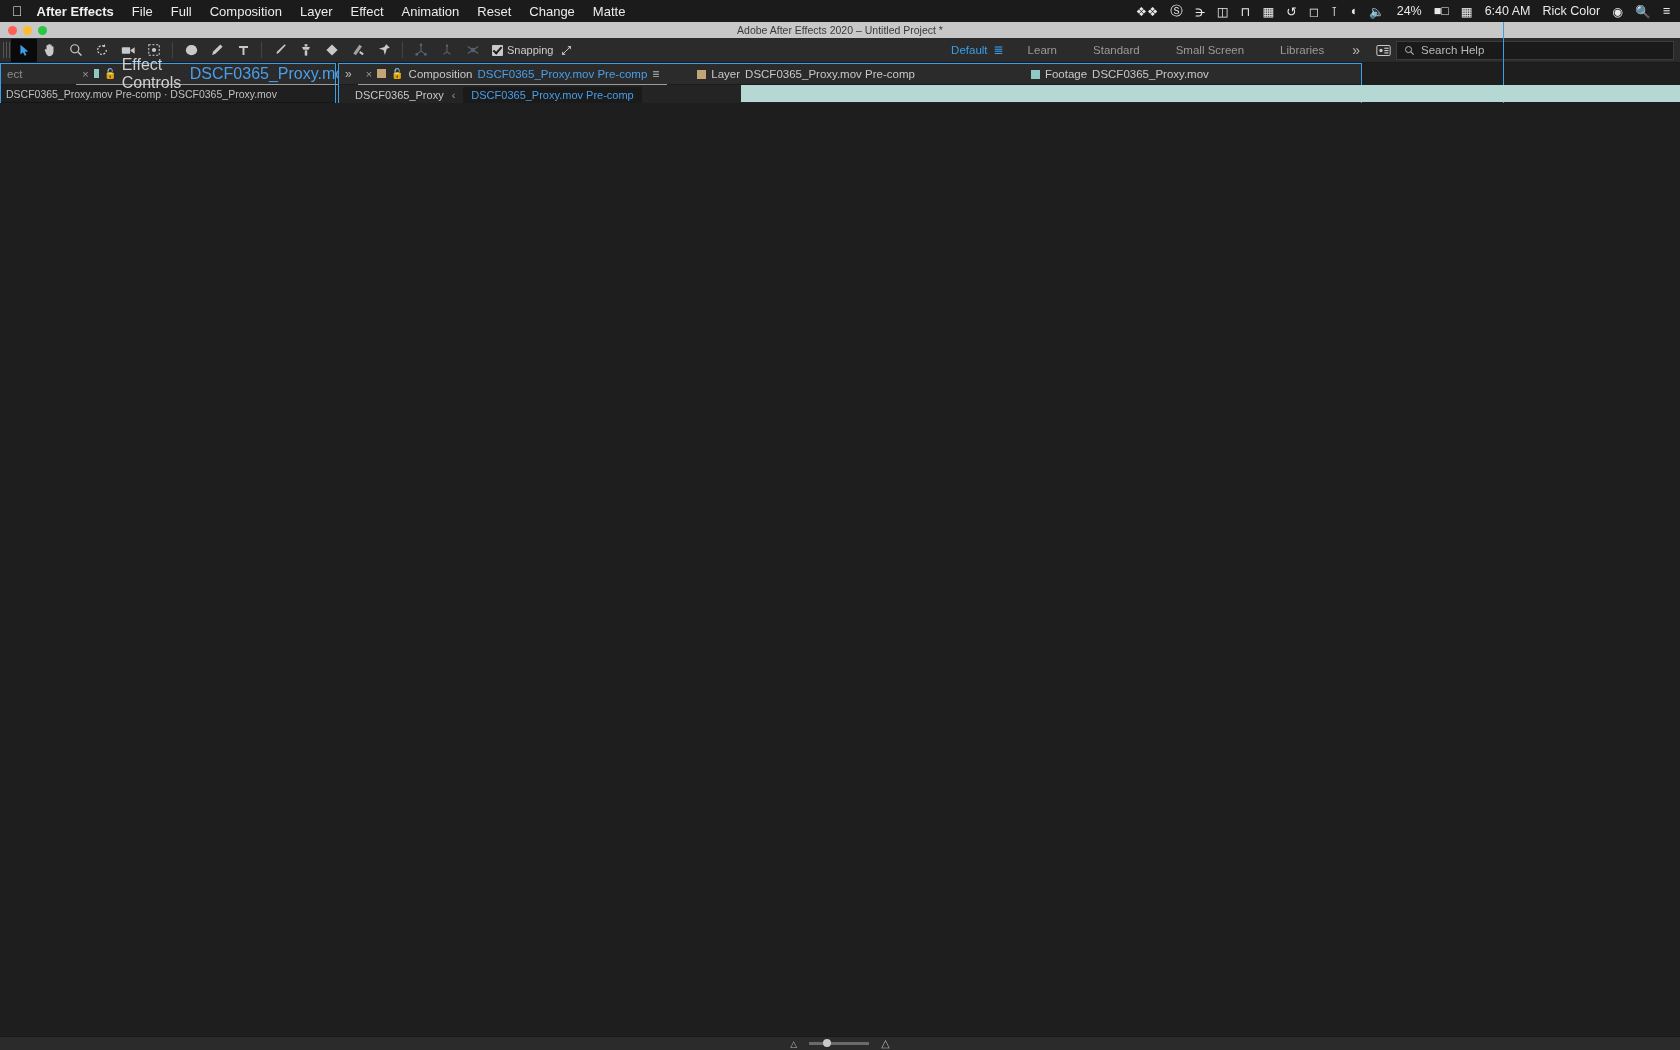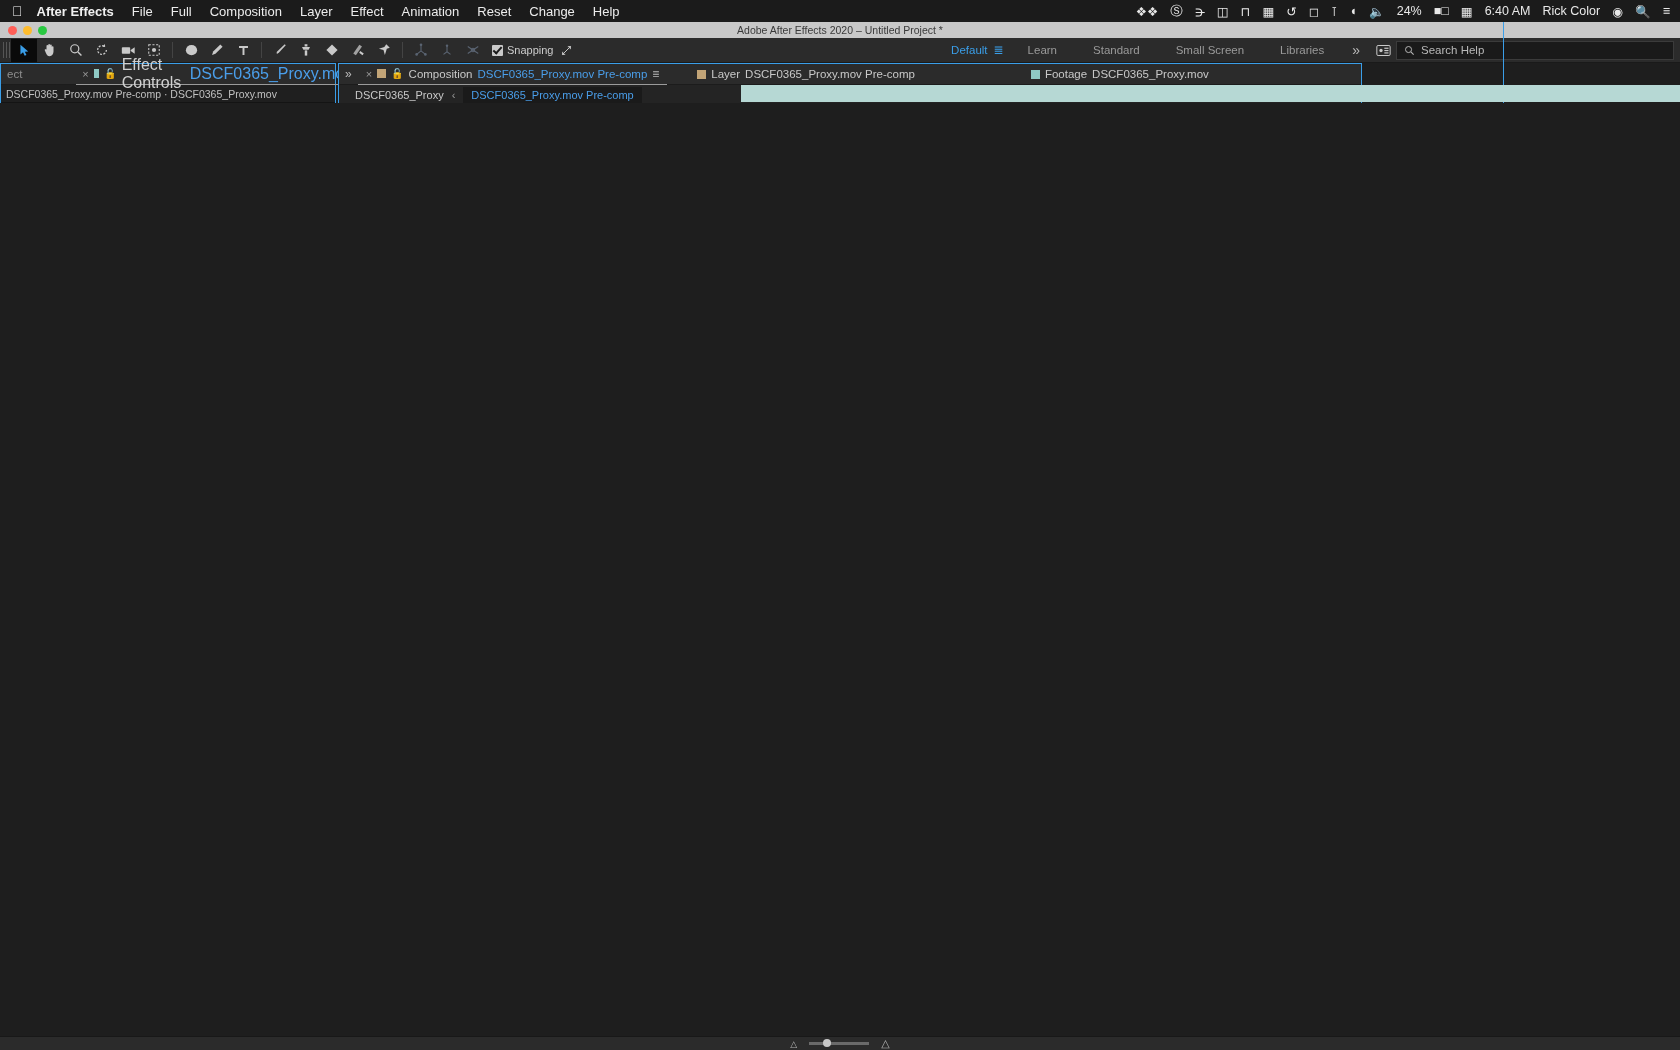--- a/index.html
+++ b/index.html
@@ -161,21 +161,21 @@
   <span class="apple"></span>
   <span class="appname">After Effects</span>
   <span class="mi">File</span>
   <span class="mi">Full</span>
   <span class="mi">Composition</span>
   <span class="mi">Layer</span>
   <span class="mi">Effect</span>
   <span class="mi">Animation</span>
   <span class="mi">Reset</span>
   <span class="mi">Change</span>
-  <span class="mi">Help</span>
+  <span class="mi">Matte</span>
   <div class="right">
     <span class="sysicon">❖❖</span>
     <span class="sysicon">Ⓢ</span>
     <span class="sysicon">𝈁</span>
     <span class="sysicon">◫</span>
     <span class="sysicon">⊓</span>
     <span class="sysicon">▦</span>
     <span class="sysicon">↺</span>
     <span class="sysicon">◻</span>
     <span class="sysicon">⊺</span>

